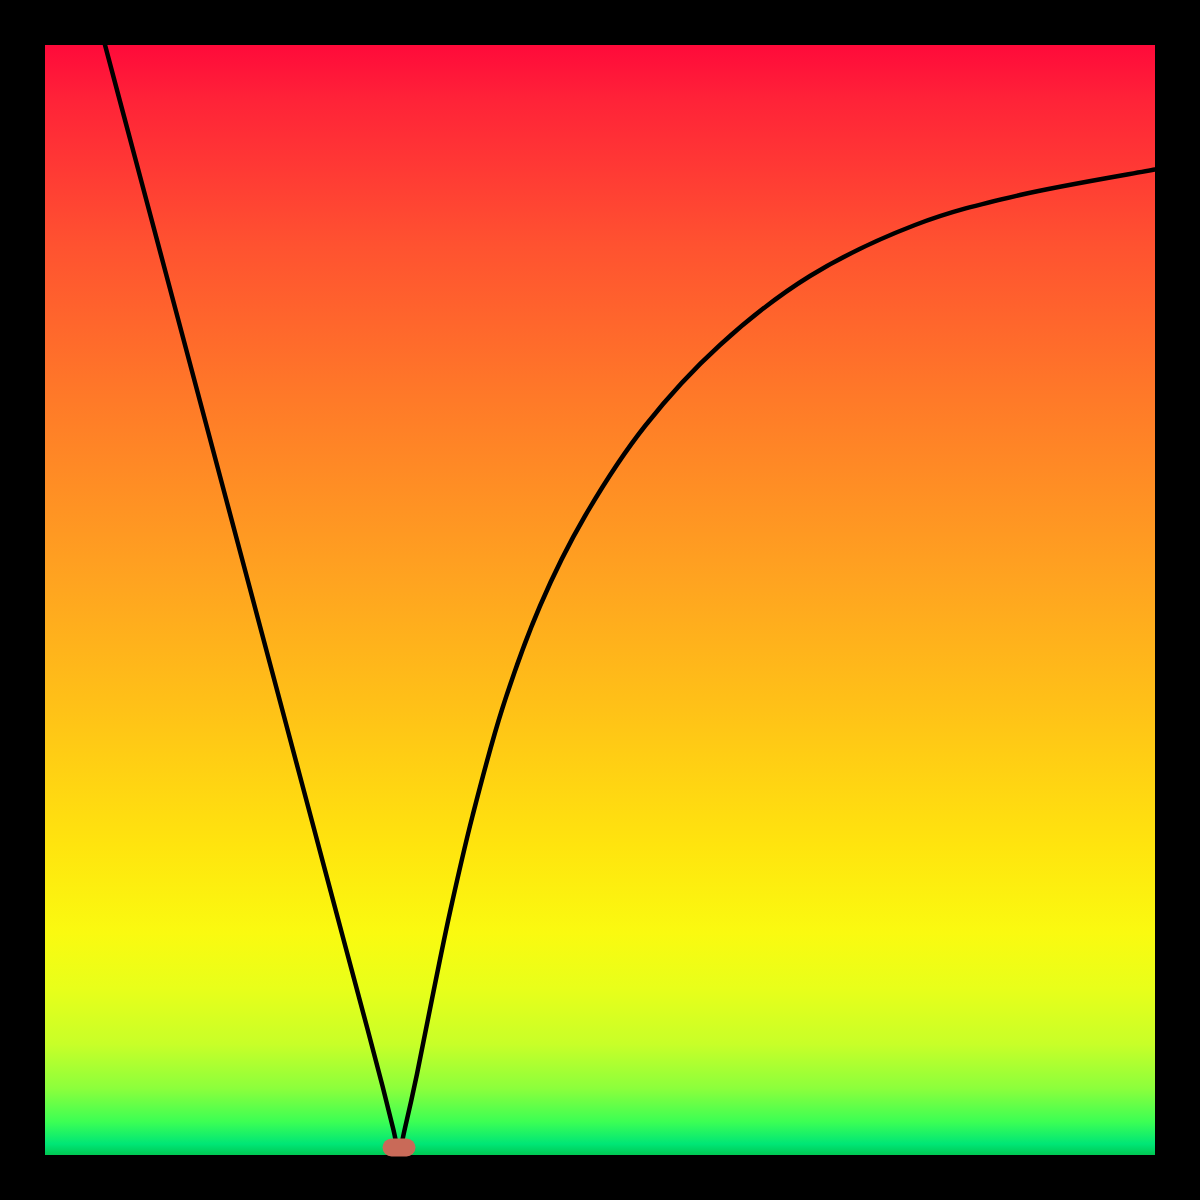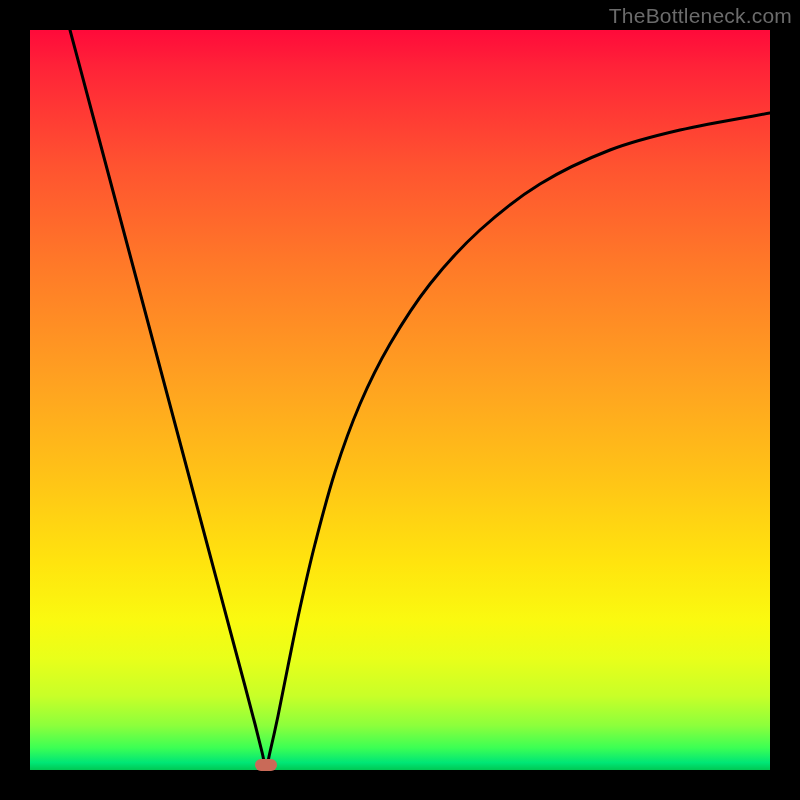--- a/index.html
+++ b/index.html
@@ -71,15 +71,14 @@
 
 <div class="frame">
 
   <div class="plot-area">
     <svg class="curve-svg" viewBox="0 0 740 740" preserveAspectRatio="none">
       <path id="curve-path" d="M 40 0 C 43.33 12.50, 53.33 50.00, 60 75 C 66.67 100.00, 73.33 125.00, 80 150 C 86.67 175.00, 93.33 200.00, 100 225 C 106.67 250.00, 113.33 275.00, 120 300 C 126.67 325.00, 133.33 350.00, 140 375 C 146.67 400.00, 153.33 425.00, 160 450 C 166.67 475.00, 173.33 500.00, 180 525 C 186.67 550.00, 194.17 578.17, 200 600 C 205.83 621.83, 210.83 640.33, 215 656 C 219.17 671.67, 222.17 683.00, 225 694 C 227.83 705.00, 230.17 714.83, 232 722 C 233.83 729.17, 234.67 737.00, 236 737 C 237.33 737.00, 238.00 730.50, 240 722 C 242.00 713.50, 245.00 700.33, 248 686 C 251.00 671.67, 254.33 654.00, 258 636 C 261.67 618.00, 265.50 598.33, 270 578 C 274.50 557.67, 279.17 536.67, 285 514 C 290.83 491.33, 297.50 465.33, 305 442 C 312.50 418.67, 320.83 395.33, 330 374 C 339.17 352.67, 348.33 334.00, 360 314 C 371.67 294.00, 385.00 273.00, 400 254 C 415.00 235.00, 431.67 216.67, 450 200 C 468.33 183.33, 488.33 167.33, 510 154 C 531.67 140.67, 556.67 129.00, 580 120 C 603.33 111.00, 623.33 106.17, 650 100 C 676.67 93.83, 725.00 85.83, 740 83" fill="none" stroke="#000" stroke-width="3" stroke-linejoin="round" stroke-linecap="round"></path>
     </svg>
     <div id="marker" class="marker" style="left: 236px; top: 735px; background: rgb(201, 106, 88);"></div>
   </div>
 
-  <div class="watermark">TheBottleneck.com</div>
 
 </div>
 
 </body></html>

